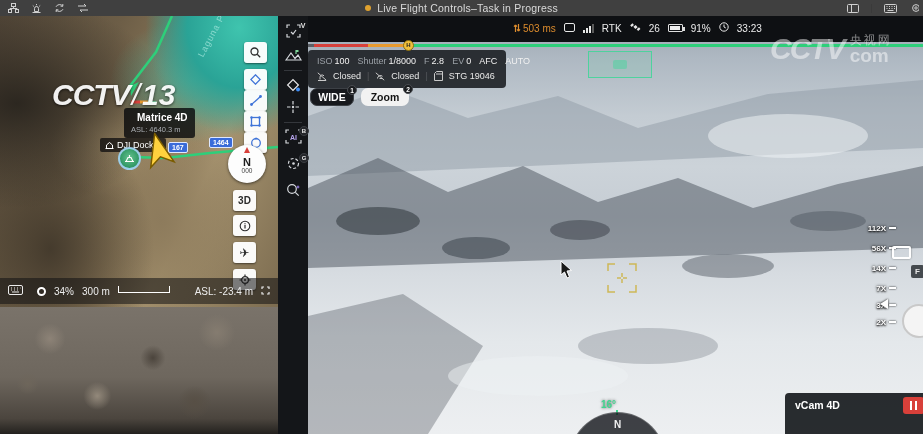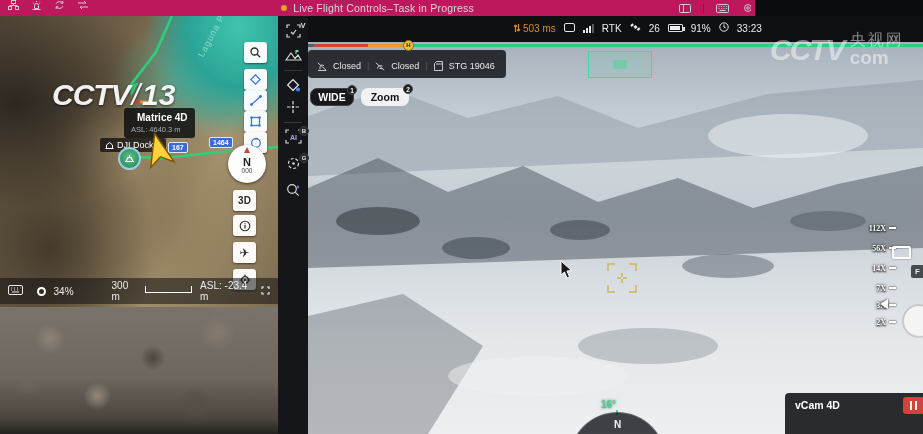--- a/index.html
+++ b/index.html
@@ -1,22 +1,22 @@
 <!DOCTYPE html>
 <html><head>
 <meta charset="utf-8">
 <style>
   * { margin:0; padding:0; box-sizing:border-box; }
   html,body { background:#000; }
   .app { position:relative; width:923px; height:434px; overflow:hidden;
          font-family:"Liberation Sans", sans-serif; background:#0b0c0e; color:#eee; }
 
   
-  .titlebar { position:absolute; left:0; top:0; width:755px; height:16px;
-              background:#be185d; display:flex; align-items:flex-start; z-index:50; }
+  .titlebar { position:absolute; left:0; top:0; width:923px; height:16px;
+              background:#404040; display:flex; align-items:center; z-index:50; }
   .tb-left, .tb-right { display:flex; align-items:center; gap:12px; }
   .tb-left { padding-left:8px; }
   .tb-right { position:absolute; right:4px; top:0; height:16px; }
   .tb-center { position:absolute; left:0; right:0; top:0; height:16px;
                display:flex; align-items:center; justify-content:center; gap:6px;
                font-size:10.5px; color:#d9d9d9; letter-spacing:.2px; }
   .tb-dot { width:6px; height:6px; border-radius:50%; background:#e0a22f; }
   .tb-ic { color:#cfcfcf; display:flex; align-items:center; }
   .tb-div { width:1px; height:9px; background:#3a3a3a; }
 
@@ -124,24 +124,24 @@
     background:#1b1d20; border:1px solid #4a4d52; color:#fff; font-size:6.5px;
     display:flex; align-items:center; justify-content:center; }
   .ar-box { position:absolute; left:280px; top:35px; width:64px; height:27px;
     border:1px solid rgba(62,214,152,.85); background:rgba(62,214,152,.10);
     display:flex; align-items:center; justify-content:center; }
   .ar-box i { width:14px; height:9px; border-radius:2px; background:rgba(62,214,152,.45); }
   .watermark { position:absolute; left:462px; top:16px; display:flex; align-items:center; gap:6px;
     color:rgba(255,255,255,.48); z-index:6; }
   .watermark .big { font-size:30px; font-weight:bold; font-style:italic; letter-spacing:-2px; }
   .watermark .col { line-height:1; }
-  .watermark .cn { font-size:16px; letter-spacing:2px; }
+  .watermark .cn { font-size:12px; letter-spacing:2px; }
   .watermark .com { font-size:19px; font-weight:bold; }
   .ruler-label { position:absolute; width:38px; text-align:right; font-size:8px; font-weight:bold;
-    color:#fff; text-shadow:0 0 3px #000, 0 1px 2px #000;font-family:Liberation Serif, serif; }
+    color:#fff; text-shadow:0 0 3px #000, 0 1px 2px #000; }
   .ruler-tick { position:absolute; width:7px; height:2px; background:#fff; box-shadow:0 0 2px #000; }
   .zoom-pointer { position:absolute; width:0; height:0; border-top:5px solid transparent;
     border-bottom:5px solid transparent; border-right:8px solid #fff;
     filter:drop-shadow(0 0 1px #000); }
   .shutter-btn { position:absolute; left:594px; top:288px; width:34px; height:34px; border-radius:50%;
     background:#f4f4f4; border:2px solid #c9c9c9; }
   .pip-rect { position:absolute; left:584px; top:230px; width:19px; height:13px;
     border:2px solid #fff; border-radius:2px; box-shadow:0 0 2px rgba(0,0,0,.5); }
   .f-badge { position:absolute; left:603px; top:249px; width:13px; height:13px; border-radius:2px;
     background:rgba(44,48,53,.85); color:#e8e8e8; font-size:8px; font-weight:bold;
@@ -335,21 +335,21 @@
       <span>
         <svg width="15" height="10" viewBox="0 0 15 10">
             <g stroke="#ececec" fill="none" stroke-width="1">
               <rect x="0.5" y="0.5" width="14" height="9" rx="1.5"></rect>
               <path d="M3 3h1M6 3h1M9 3h1M12 3h0.5M3 5h1M6 5h1M9 5h1M4 7h7"></path>
             </g>
           </svg>
       </span>
       <span class="circ-ic" style="margin-left:6px"></span>
       <span>34%</span>
-      <span style="margin-left:30px">300 m</span>
+      <span style="margin-left:0">300 m</span>
       <span class="scalebar"></span>
       <span style="margin-left:auto">ASL: -23.4 m</span>
       <span>
         <svg width="9" height="9" viewBox="0 0 9 9">
             <g stroke="#ececec" fill="none" stroke-width="1.2">
               <path d="M1 3V1h2M6 1h2v2M8 6v2H6M3 8H1V6"></path>
             </g>
           </svg>
       </span>
     </div>
@@ -478,20 +478,28 @@
 
     <div class="progress">
       <span class="seg" style="left:0;width:6px;background:#5b5f65"></span>
       <span class="seg" style="left:6px;width:54px;background:#d8403a"></span>
       <span class="seg" style="left:60px;width:38px;background:#e89a2e"></span>
       <span class="seg" style="left:98px;width:517px;background:#2ecf7a"></span>
     </div>
     <div class="prog-dot">H</div>
 
     <div class="cam-settings">
+      <div class="cs-row1">
+        <span><i class="lb" style="font-style:normal">ISO</i><span>100</span></span>
+        <span><i class="lb" style="font-style:normal">Shutter</i><span>1/8000</span></span>
+        <span><i class="lb" style="font-style:normal">F</i><span>2.8</span></span>
+        <span><i class="lb" style="font-style:normal">EV</i><span>0</span></span>
+        <span>AFC</span>
+        <span>AUTO</span>
+      </div>
       <div class="cs-row2">
         <svg width="10" height="9" viewBox="0 0 10 9">
             <g stroke="#c9c9c9" fill="none" stroke-width="1">
               <path d="M3 7.5V5.2a2.2 2.2 0 0 1 4-1.3"></path>
               <path d="M1 8.5h8M0.8 0.8l8.4 7.4"></path>
             </g>
           </svg>
         <span>Closed</span>
         <span class="cs-sep">|</span>
         <svg width="10" height="9" viewBox="0 0 10 9">

